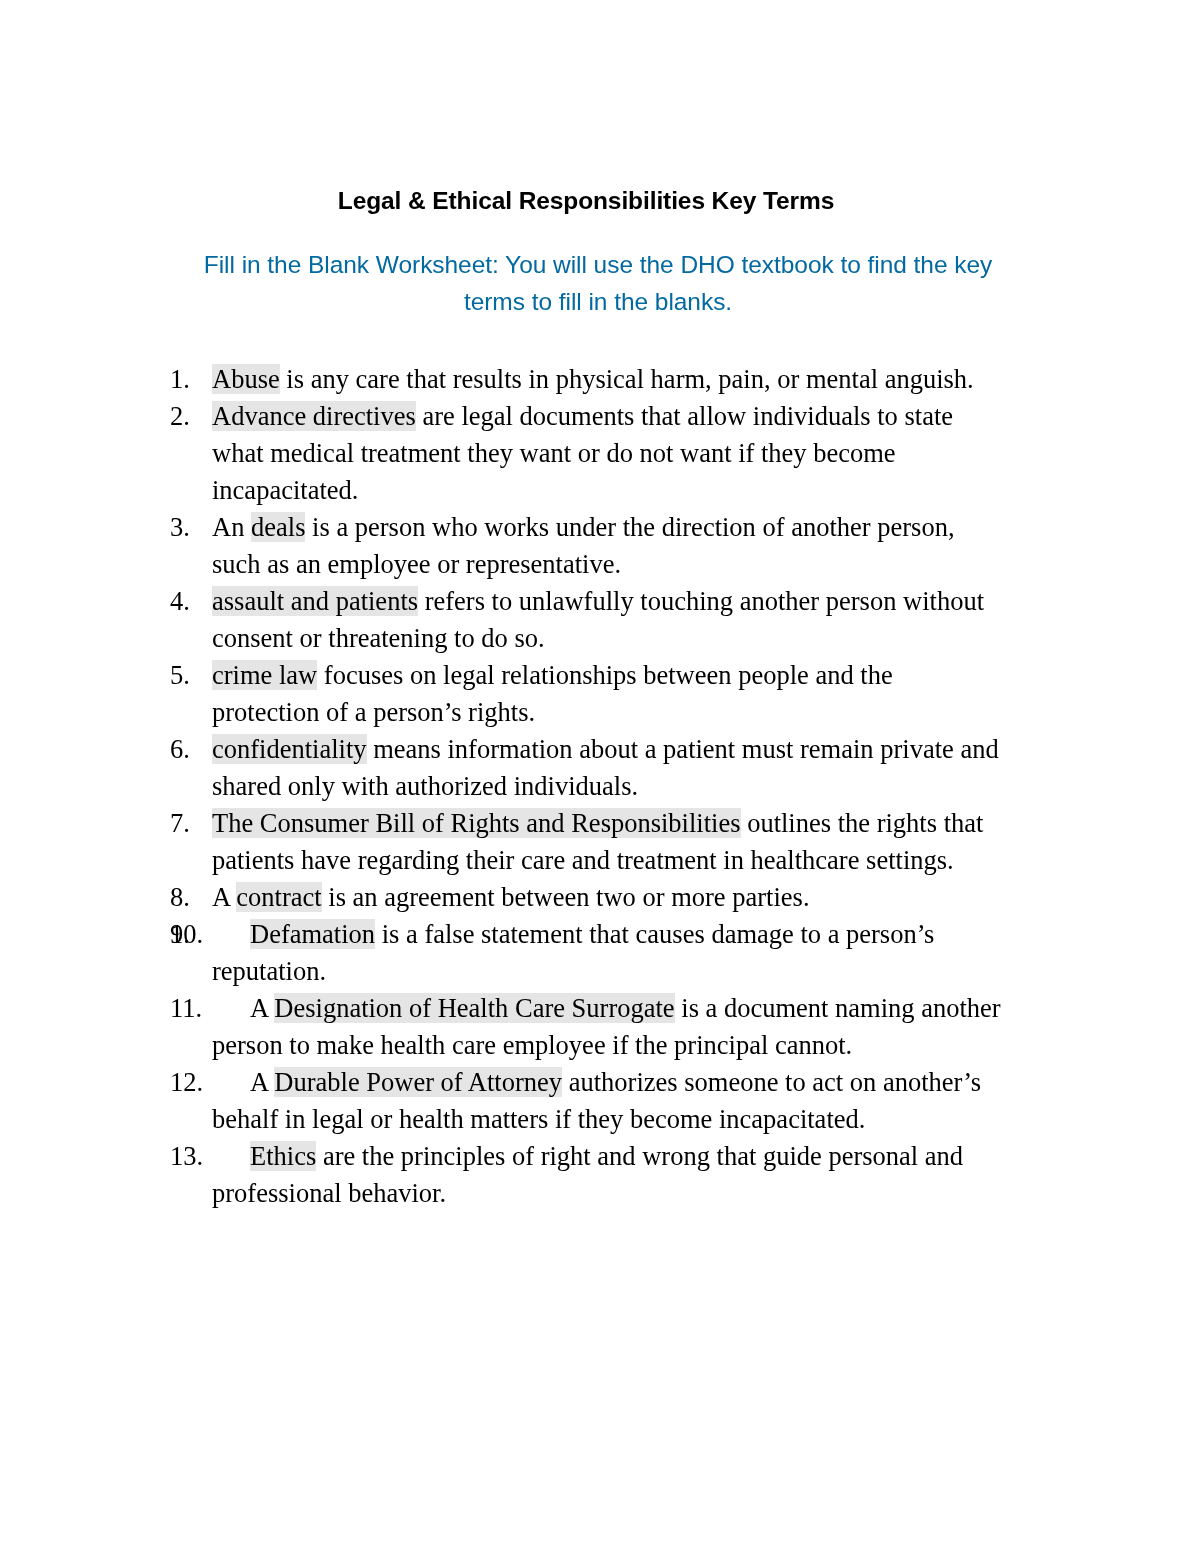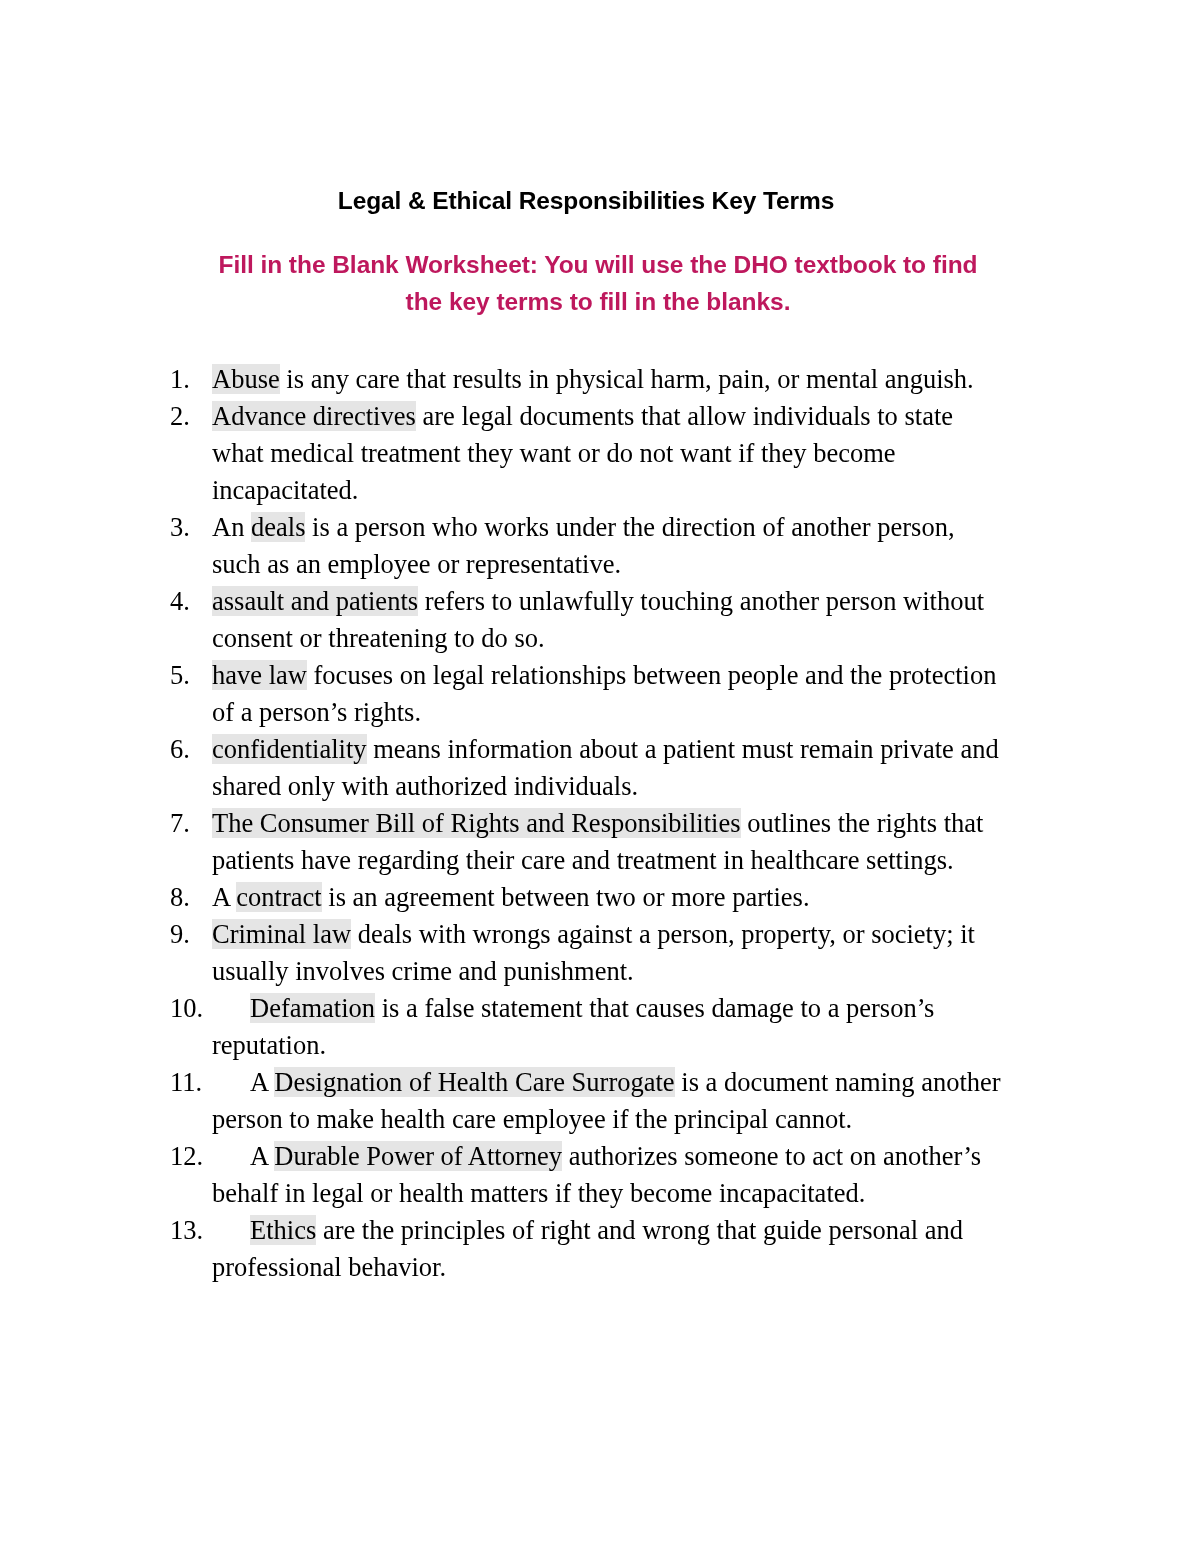--- a/index.html
+++ b/index.html
@@ -36,30 +36,30 @@
     font-size: 24.5px;
     line-height: 1.25;
     text-align: center;
     margin: 0;
     padding-top: 186px;
     letter-spacing: -0.1px;
     color: #000;
   }
   .doc-subtitle {
     font-family: "Liberation Sans", "DejaVu Sans", sans-serif;
-    font-weight: bold;
+    font-weight: normal;
     font-size: 24.5px;
     line-height: 1.52;
     text-align: center;
     margin: 0;
     padding-top: 29px;
     padding-left: 32px;
     padding-right: 8px;
     letter-spacing: -0.05px;
-    color: #be185d;
+    color: #0369a1;
   }
 
   
   .term-list {
     list-style: none;
     margin: 0;
     padding: 0;
     padding-top: 41px;
   }
   .term-item {
@@ -111,25 +111,25 @@
 
     <h1 class="doc-title">Legal &amp; Ethical Responsibilities Key Terms</h1>
 
     <h2 class="doc-subtitle">Fill in the Blank Worksheet: You will use the DHO textbook to find the key terms to fill in the blanks.</h2>
 
     <ol class="term-list">
         <li class="term-item"><span class="term-num">1.</span><span class="term-body"><span class="hl">Abuse</span><span> is any care that results in physical harm, pain, or mental anguish.</span></span></li>
         <li class="term-item"><span class="term-num">2.</span><span class="term-body"><span class="hl">Advance directives</span><span> are legal documents that allow individuals to state what medical treatment they want or do not want if they become incapacitated.</span></span></li>
         <li class="term-item"><span class="term-num">3.</span><span class="term-body"><span>An </span><span class="hl">deals</span><span> is a person who works under the direction of another person, such as an employee or representative.</span></span></li>
         <li class="term-item"><span class="term-num">4.</span><span class="term-body"><span class="hl">assault and patients</span><span> refers to unlawfully touching another person without consent or threatening to do so.</span></span></li>
-        <li class="term-item"><span class="term-num">5.</span><span class="term-body"><span class="hl">have law</span><span> focuses on legal relationships between people and the protection of a person’s rights.</span></span></li>
+        <li class="term-item"><span class="term-num">5.</span><span class="term-body"><span class="hl">crime law</span><span> focuses on legal relationships between people and the protection of a person’s rights.</span></span></li>
         <li class="term-item"><span class="term-num">6.</span><span class="term-body"><span class="hl">confidentiality</span><span> means information about a patient must remain private and shared only with authorized individuals.</span></span></li>
         <li class="term-item"><span class="term-num">7.</span><span class="term-body"><span class="hl">The Consumer Bill of Rights and Responsibilities</span><span> outlines the rights that patients have regarding their care and treatment in healthcare settings.</span></span></li>
         <li class="term-item"><span class="term-num">8.</span><span class="term-body"><span>A </span><span class="hl">contract</span><span> is an agreement between two or more parties.</span></span></li>
-        <li class="term-item"><span class="term-num">9.</span><span class="term-body"><span class="hl">Criminal law</span><span> deals with wrongs against a person, property, or society; it usually involves crime and punishment.</span></span></li>
+        <li class="term-item"><span class="term-num">9.</span></li>
         <li class="term-item wide"><span class="term-num">10.</span><span class="term-body"><span class="lead-gap"></span><span class="hl">Defamation</span><span> is a false statement that causes damage to a person’s reputation.</span></span></li>
         <li class="term-item wide"><span class="term-num">11.</span><span class="term-body"><span class="lead-gap"></span><span>A </span><span class="hl">Designation of Health Care Surrogate</span><span> is a document naming another person to make health care employee if the principal cannot.</span></span></li>
         <li class="term-item wide"><span class="term-num">12.</span><span class="term-body"><span class="lead-gap"></span><span>A </span><span class="hl">Durable Power of Attorney</span><span> authorizes someone to act on another’s behalf in legal or health matters if they become incapacitated.</span></span></li>
         <li class="term-item wide"><span class="term-num">13.</span><span class="term-body"><span class="lead-gap"></span><span class="hl">Ethics</span><span> are the principles of right and wrong that guide personal and professional behavior.</span></span></li>
       </ol>
 
   </div>
 </div>
 
 </body></html>

